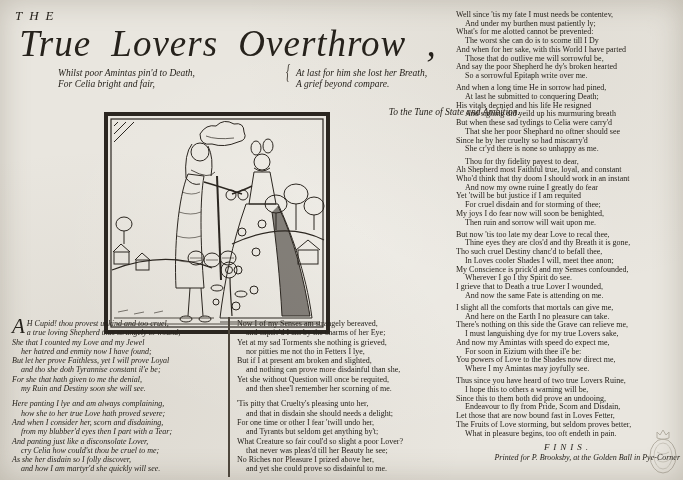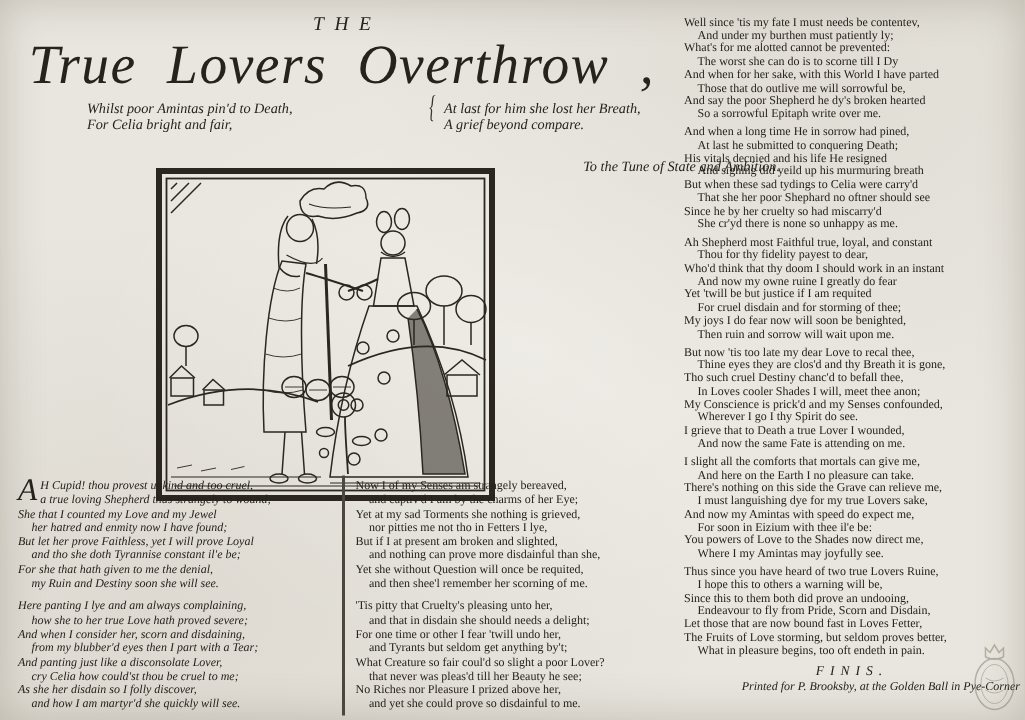--- a/index.html
+++ b/index.html
@@ -9,21 +9,21 @@
       radial-gradient(ellipse at 15% 85%, rgba(120,108,86,.10), transparent 45%),
       radial-gradient(ellipse at 80% 10%, rgba(120,108,86,.07), transparent 40%),
       radial-gradient(ellipse at 50% 50%, rgba(255,255,252,.25), transparent 60%),
       #e9e6df;
     box-shadow: inset 0 0 30px rgba(92,82,62,.28);
     font-family:"Liberation Serif", serif;
     color:#26221c;
   }
   
   .hdr{position:absolute;left:8px;top:8px;width:440px;}
-  .the{font-style:italic;font-size:13px;letter-spacing:7px;text-align:center;padding-left:7px;}
+  .the{font-style:italic;font-size:13px;letter-spacing:7px;padding-left:7px;}
   .title{
     margin:1px 0 0 0;font-weight:normal;font-style:italic;font-size:37px;line-height:38px;
     text-align:center;white-space:nowrap;letter-spacing:1px;word-spacing:10px;
   }
   .subrow{position:relative;height:27px;margin-top:3px;font-style:italic;font-size:9.5px;line-height:11px;}
   .sub-left{position:absolute;left:50px;top:2px;}
   .bracket{position:absolute;left:276px;top:0px;font-size:21px;transform:scaleX(.5);color:#3a342c;}
   .sub-right{position:absolute;left:288px;top:2px;}
   .tune{margin-top:14px;font-style:italic;font-size:9.5px;text-align:right;transform:translateX(72px);}
   
@@ -206,22 +206,22 @@
           <div class="line">And when a long time He in sorrow had pined,</div>
           <div class="line indent">At last he submitted to conquering Death;</div>
           <div class="line">His vitals decnied and his life He resigned</div>
           <div class="line indent">And sighing did yeild up his murmuring breath</div>
           <div class="line">But when these sad tydings to Celia were carry'd</div>
           <div class="line indent">That she her poor Shephard no oftner should see</div>
           <div class="line">Since he by her cruelty so had miscarry'd</div>
           <div class="line indent">She cr'yd there is none so unhappy as me.</div>
         </div>
         <div class="stanza">
+          <div class="line indent">Thou for thy fidelity payest to dear,</div>
           <div class="line">Ah Shepherd most Faithful true, loyal, and constant</div>
-          <div class="line indent">Thou for thy fidelity payest to dear,</div>
           <div class="line">Who'd think that thy doom I should work in an instant</div>
           <div class="line indent">And now my owne ruine I greatly do fear</div>
           <div class="line">Yet 'twill be but justice if I am requited</div>
           <div class="line indent">For cruel disdain and for storming of thee;</div>
           <div class="line">My joys I do fear now will soon be benighted,</div>
           <div class="line indent">Then ruin and sorrow will wait upon me.</div>
         </div>
         <div class="stanza">
           <div class="line">But now 'tis too late my dear Love to recal thee,</div>
           <div class="line indent">Thine eyes they are clos'd and thy Breath it is gone,</div>

